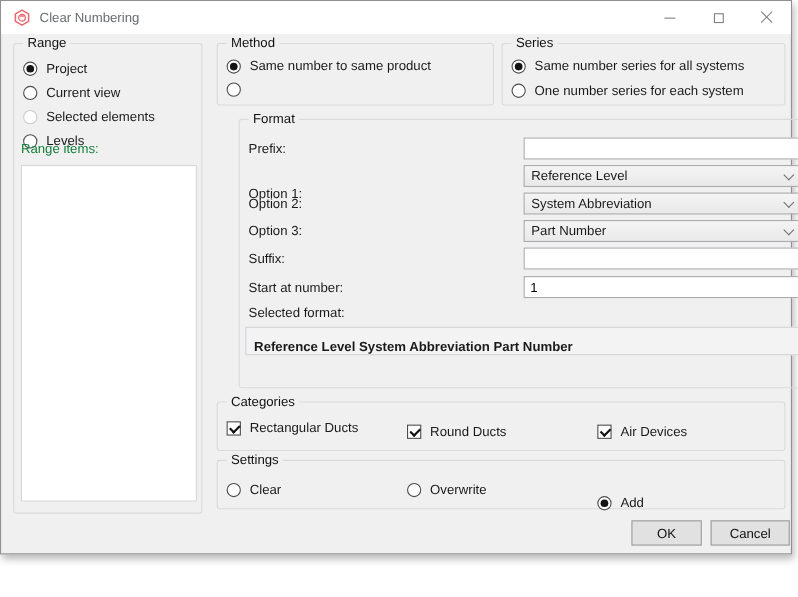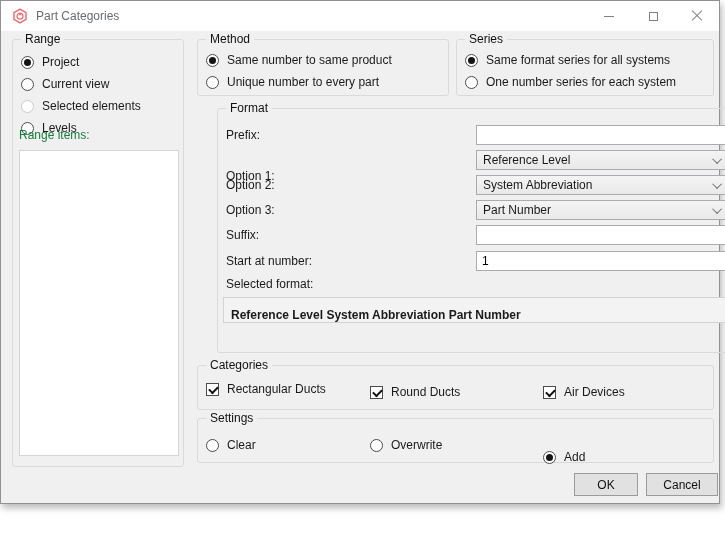--- a/index.html
+++ b/index.html
@@ -54,21 +54,21 @@
 <body>
 
 <div class="dialog">
 
   <div class="titlebar">
     <svg class="app-icon" viewBox="0 0 16 16">
       <polygon points="8,1.2 14,4.6 14,11.4 8,14.8 2,11.4 2,4.6" fill="none" stroke="#ea6970" stroke-width="1.4" stroke-linejoin="round"></polygon>
       <circle cx="8" cy="8.2" r="3" fill="none" stroke="#ea6970" stroke-width="1.2"></circle>
       <path d="M6.6 7.4 L8 6.2 L9.4 7.4" fill="none" stroke="#ea6970" stroke-width="1.1"></path>
     </svg>
-    <span class="title-text">Part Categories</span>
+    <span class="title-text">Clear Numbering</span>
     <div class="win-controls">
       <div class="win-btn">
           <span class="glyph-min"></span>
         </div>
       <div class="win-btn">
           <span class="glyph-max"></span>
         </div>
       <div class="win-btn">
           <span class="glyph-close"></span>
         </div>
@@ -98,29 +98,28 @@
   </div>
 
   <div class="group" style="left:196px;top:38px;width:252px;height:57px;">
     <span class="legend">Method</span>
     <div class="opt-row" style="left:8px;top:13px;">
       <span class="radio checked"></span>
       <span>Same number to same product</span>
     </div>
     <div class="opt-row" style="left:8px;top:35px;">
       <span class="radio"></span>
-      <span>Unique number to every part</span>
     </div>
   </div>
 
   <div class="group" style="left:455px;top:38px;width:258px;height:57px;">
     <span class="legend">Series</span>
     <div class="opt-row" style="left:8px;top:13px;">
       <span class="radio checked"></span>
-      <span>Same format series for all systems</span>
+      <span>Same number series for all systems</span>
     </div>
     <div class="opt-row" style="left:8px;top:35px;">
       <span class="radio"></span>
       <span>One number series for each system</span>
     </div>
   </div>
 
   <div class="group" style="left:196px;top:107px;width:517px;height:245px;margin-left:20px;">
     <span class="legend">Format</span>
 

